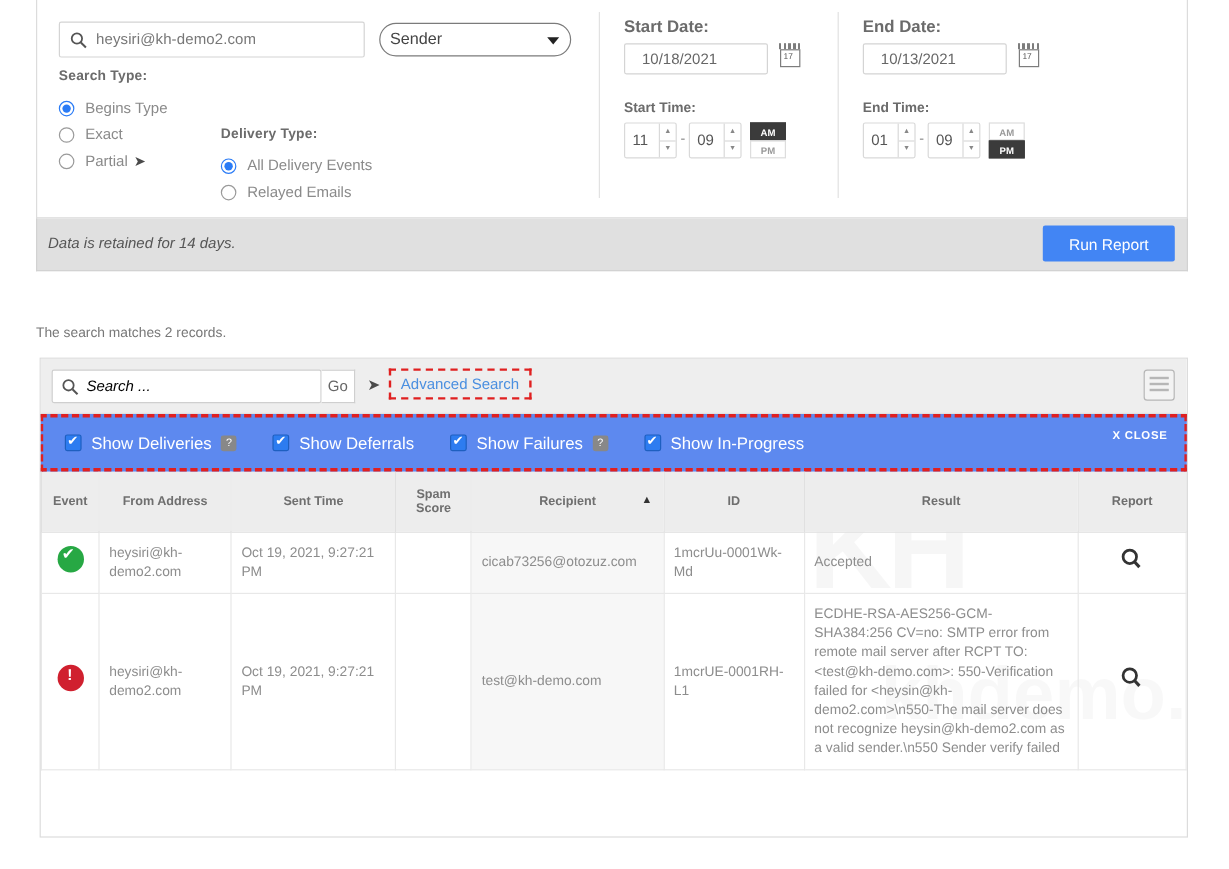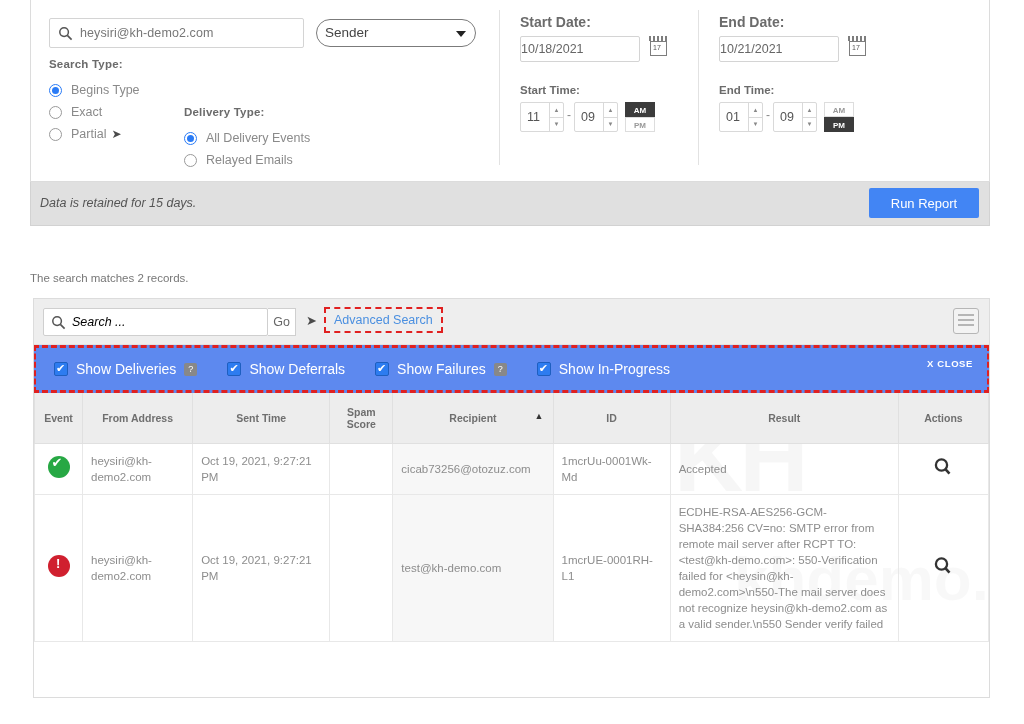--- a/index.html
+++ b/index.html
@@ -59,21 +59,21 @@
     content: ""; position: absolute; left: 2px; top: 2px;
     width: 7px; height: 7px; border-radius: 50%; background: #2a7bf6;
   }
   .rlabel { font-size: 12.5px; color: #8a8a8a; }
   .cursor-arrow { display: inline-block; margin-left: 5px; color: #4a4a4a; font-size: 12px; }
 
   .datelabel { font-size: 14px; font-weight: bold; color: #6b6b6b; margin-bottom: 6px; }
   .daterow { display: flex; align-items: flex-start; gap: 8px; }
   .datebox {
     width: 120px; height: 26px; border: 1px solid #d4d4d4; background: #fff;
-    font-size: 12.5px; color: #666; padding: 5px 0 0 0; border-radius: 2px;
+    font-size: 12.5px; color: #666; padding: 5px 0 0 14px; border-radius: 2px;
   }
   .calicon { position: relative; width: 22px; height: 24px; }
   .calicon .top { position: absolute; left: 1px; top: 0; width: 19px; height: 5px;
     background: repeating-linear-gradient(90deg,#7d7d7d 0 2px, transparent 2px 4px); }
   .calicon .body { position: absolute; left: 2px; top: 5px; width: 17px; height: 15px;
     border: 1.5px solid #7d7d7d; background: #fff; }
   .calicon .num { position: absolute; left: 5px; top: 8px; font-size: 7px; color: #555; }
 
   .timelabel { font-size: 11.5px; font-weight: bold; color: #6b6b6b; margin: 22px 0 6px 0; }
   .timerow { display: flex; align-items: flex-start; }
@@ -311,21 +311,21 @@
             <div>PM</div>
           </div>
         </div>
       </div>
 
       <div class="col-div"></div>
 
       <div class="col-date">
         <div class="datelabel">End Date:</div>
         <div class="daterow">
-          <div class="datebox">10/21/2021</div>
+          <div class="datebox">10/13/2021</div>
           <div class="calicon">
             <span class="top"></span>
             <span class="body"></span>
             <span class="num">17</span>
           </div>
         </div>
         <div class="timelabel">End Time:</div>
         <div class="timerow">
           <div class="spinbox">
             <span class="spinval">01</span>
@@ -346,21 +346,21 @@
             <div>AM</div>
             <div class="sel">PM</div>
           </div>
         </div>
       </div>
 
     </div>
   </div>
 
   <div class="retbar">
-    <span class="rettext">Data is retained for 15 days.</span>
+    <span class="rettext">Data is retained for 14 days.</span>
     <button class="runbtn">Run Report</button>
   </div>
 
   <div class="matchtext">The search matches 2 records.</div>
 
   <div class="results">
 
     <div class="searchbar">
       <div class="sbox">
         <svg class="mag" width="15" height="15" viewBox="0 0 16 16">
@@ -412,21 +412,21 @@
             <th class="c-event">Event</th>
             <th class="c-from">From Address</th>
             <th class="c-sent">Sent Time</th>
             <th class="c-spam">Spam Score</th>
             <th class="c-recip">
               <span>Recipient</span>
               <span class="sortarrow">▲</span>
             </th>
             <th class="c-id">ID</th>
             <th class="c-result">Result</th>
-            <th class="c-act">Actions</th>
+            <th class="c-act">Report</th>
           </tr>
         </thead>
         <tbody>
           <tr>
             <td class="center">
               <span class="okicon"></span>
             </td>
             <td>heysiri@kh-demo2.com</td>
             <td>Oct 19, 2021, 9:27:21 PM</td>
             <td></td>

